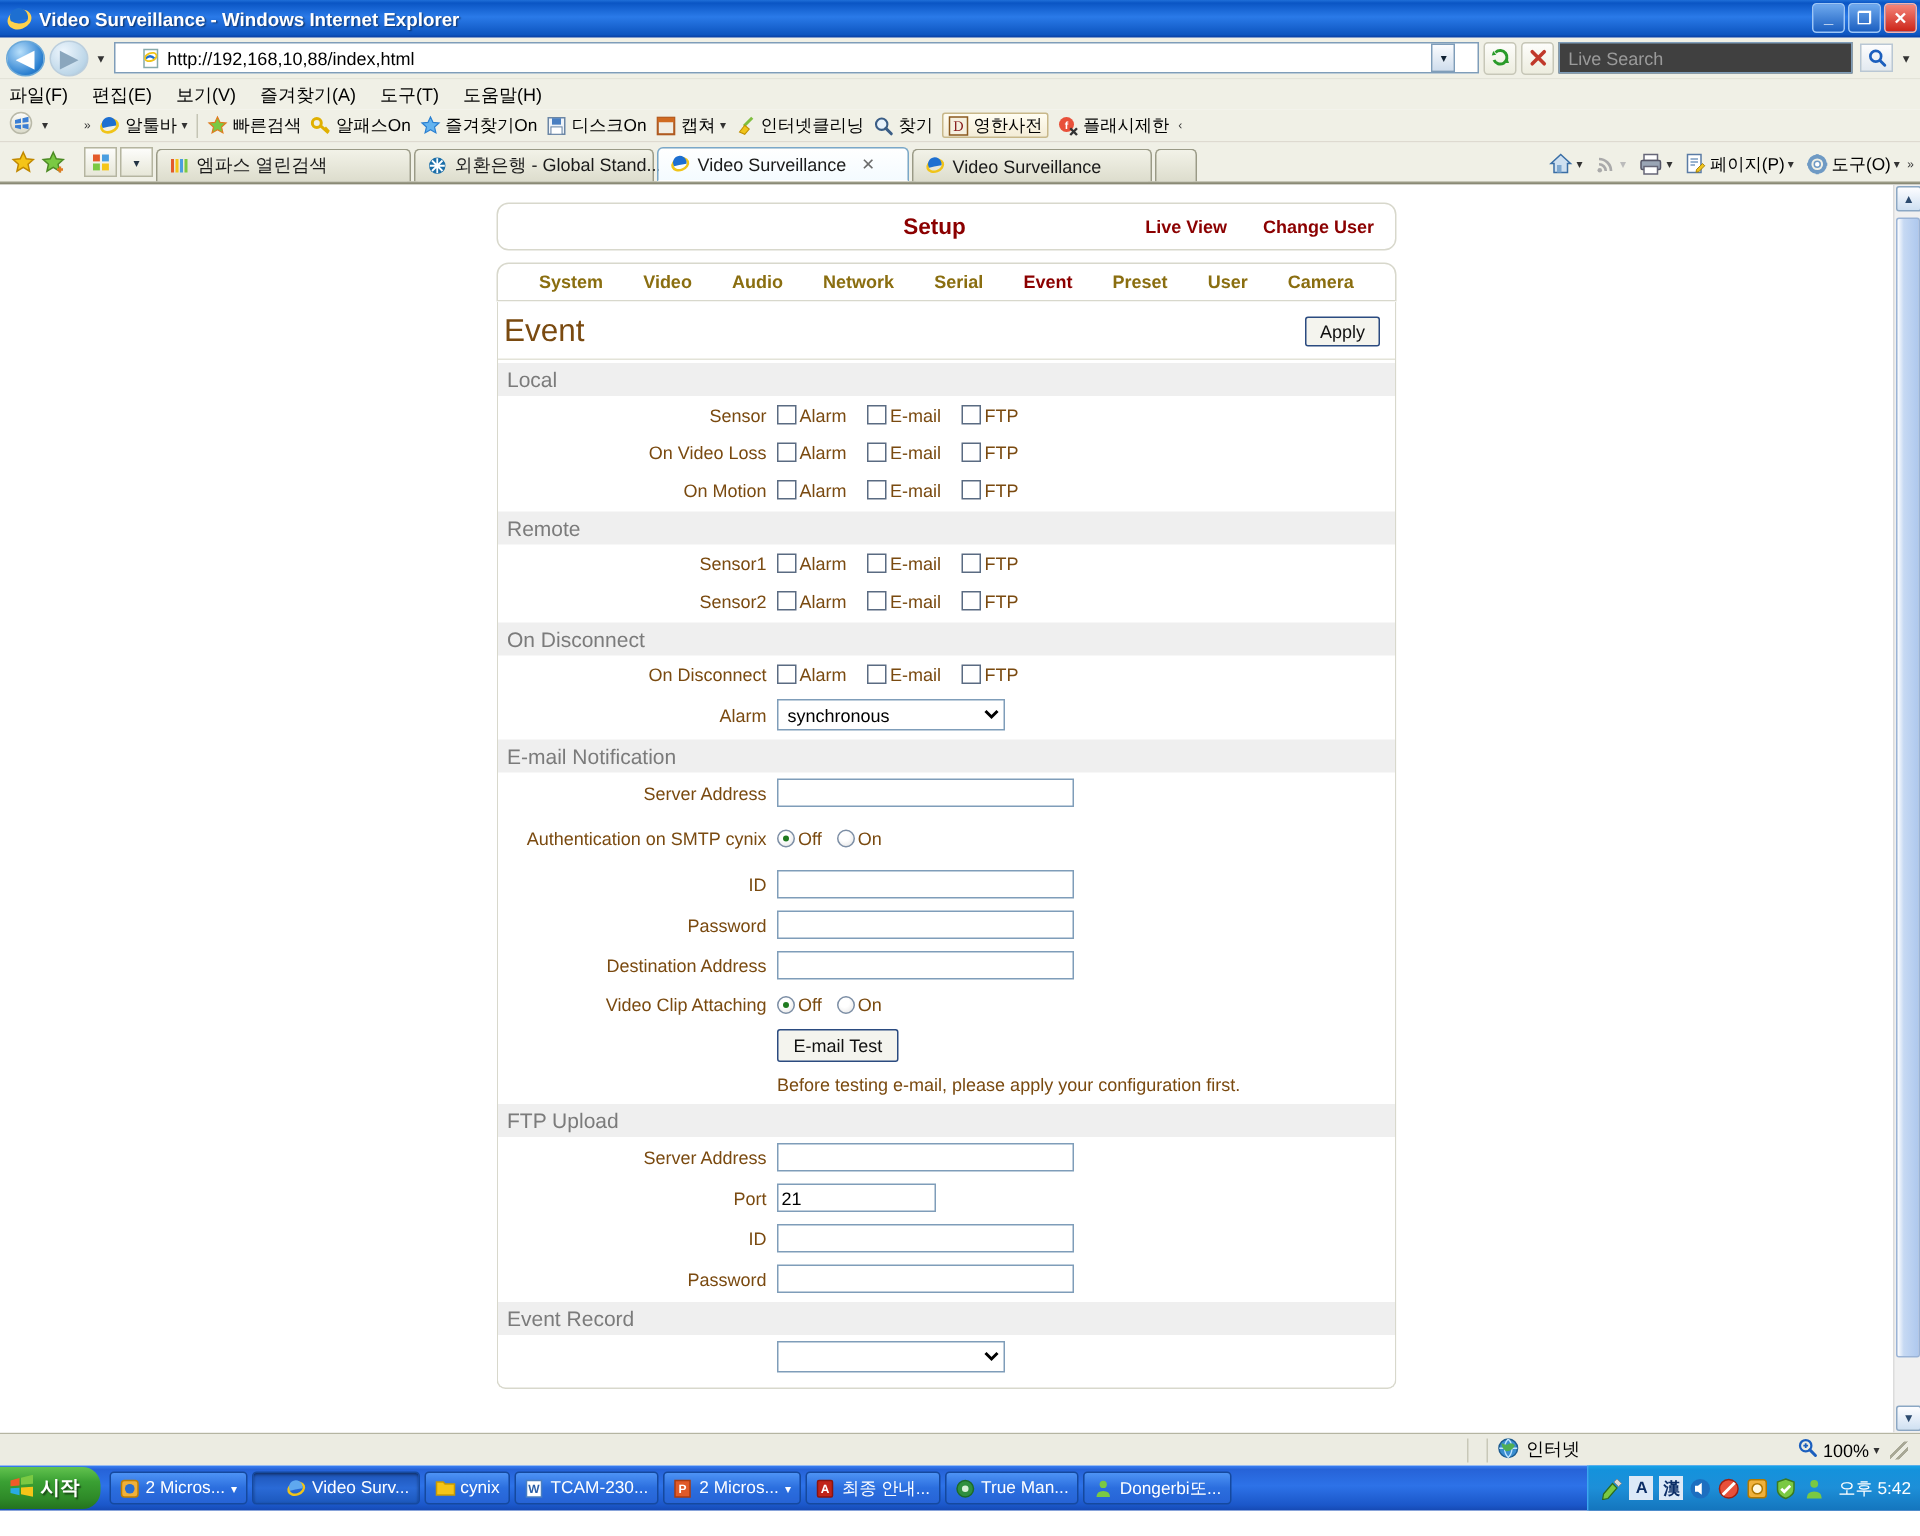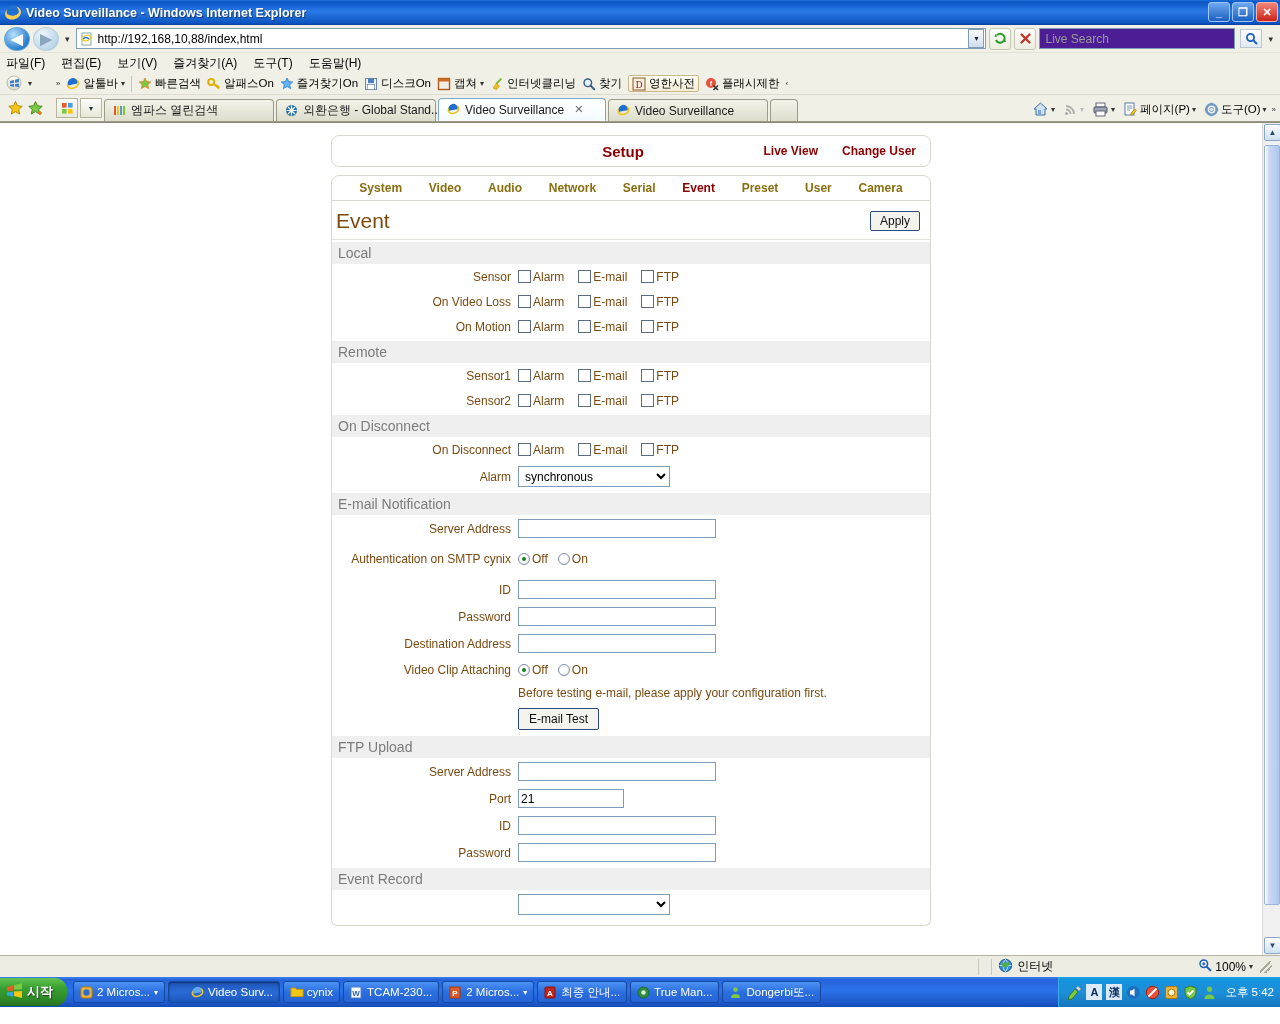--- a/index.html
+++ b/index.html
@@ -51,40 +51,40 @@
     width: 26px; height: 24px; border-radius: 50%;
     display:flex;align-items:center;justify-content:center;
     font-size: 15px; font-weight: bold;
   }
   .navbtn.back { background: radial-gradient(circle at 35% 30%, #b9e0fb, #2a7fd0 70%, #1b5fa8); color:#fff; border:1px solid #6aa8d8; }
   .navbtn.fwd  { background: radial-gradient(circle at 35% 30%, #eef6fd, #bcd6e8 70%, #9ab8cf); color:#8aa6bd; border:1px solid #bbcedd; }
   .nav-drop { font-size: 9px; color:#333; padding: 0 3px; }
   #urlbox {
     flex: 1 1 auto; height: 21px; background:#fff;
     border: 1px solid #7f9db9; display:flex; align-items:center;
-    padding: 0 1px; min-width: 0;
+    padding: 0 15px; min-width: 0;
   }
   #urlbox .fav { width:14px;height:14px;margin:0 4px 0 2px;flex:0 0 auto; }
   #url-text { font-size: 12px; color:#000; white-space:nowrap; overflow:hidden; }
   #urlbox .urldrop {
     width: 16px; height:19px; margin-left:auto;
     background: linear-gradient(to bottom,#fbfcfe,#cfdded);
     border:1px solid #7f9db9;
     display:flex;align-items:center;justify-content:center;
     font-size:8px; color:#123; flex:0 0 auto;
   }
   .tbbtn {
     width: 22px; height: 22px;
     border:1px solid transparent; border-radius:3px;
     display:flex;align-items:center;justify-content:center;
     font-size: 13px; flex:0 0 auto;
   }
   .tbbtn.framed { border-color:#c7c7b8; background:linear-gradient(to bottom,#fdfdfb,#ededdf); }
   #searchbox {
-    width: 196px; height:21px; background:#4c1d95;
+    width: 196px; height:21px; background:#404040;
     border:1px solid #7f9db9; display:flex;align-items:center;
     padding-left:5px; flex:0 0 auto;
   }
   #search-placeholder { color:#9a9a9a; font-size:12px; }
   #search-go {
     width: 22px;height:19px;display:flex;align-items:center;justify-content:center;
     border:1px solid #b9c7d4; background:linear-gradient(to bottom,#fdfdfd,#e2e9f0);
     margin-left:2px; flex:0 0 auto;
   }
 
@@ -845,31 +845,31 @@
                 <input type="radio" name="vclip" checked="" style="">
                 <span>Off</span>
               </label>
             <label>
                 <input type="radio" name="vclip" style="">
                 <span>On</span>
               </label>
           </div>
         </div>
 
+        <div class="row" style="min-height:30px">
+          <div class="lbl"></div>
+          <div class="fld">
+            <button class="btn2">E-mail Test</button>
+          </div>
+        </div>
+
         <div class="row" style="min-height:22px">
           <div class="lbl"></div>
           <div class="fld">
             <span class="note">Before testing e-mail, please apply your configuration first.</span>
-          </div>
-        </div>
-
-        <div class="row" style="min-height:30px">
-          <div class="lbl"></div>
-          <div class="fld">
-            <button class="btn2">E-mail Test</button>
           </div>
         </div>
 
         <div class="sec-head">FTP Upload</div>
 
         <div class="row" style="min-height:27px">
           <div class="lbl">Server Address</div>
           <div class="fld">
             <input class="txtinput" type="text" value="" style="">
           </div>

